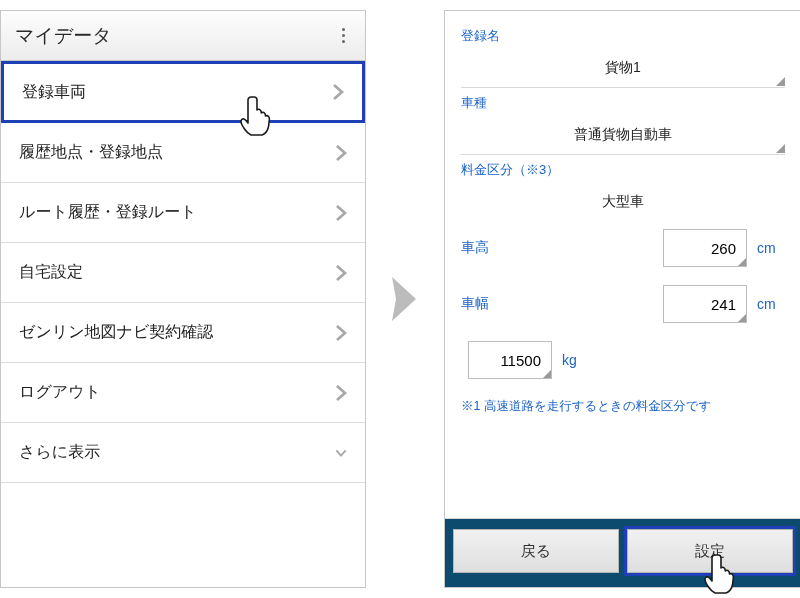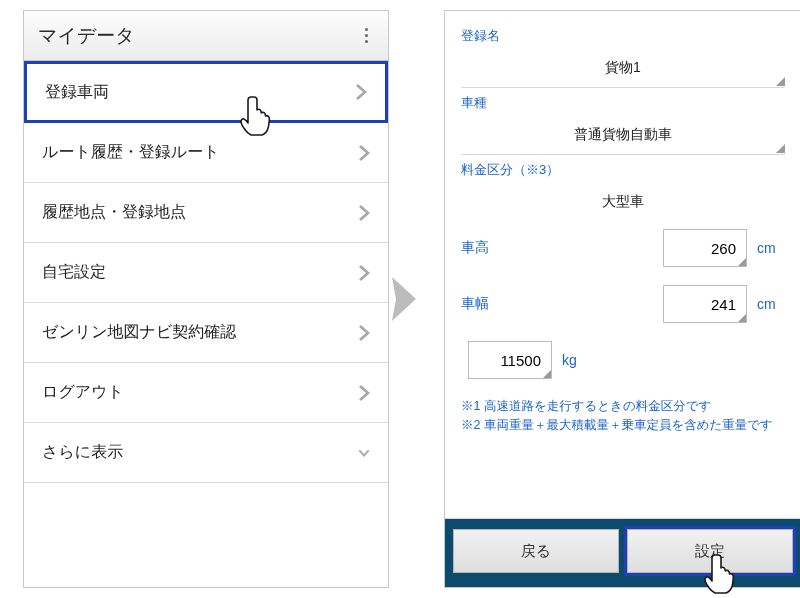--- a/index.html
+++ b/index.html
@@ -12,21 +12,21 @@
   }
   .stage {
     position: relative;
     width: 800px; height: 598px;
     overflow: hidden;
   }
 
   
   .left {
     position: absolute;
-    left: 23px; top: 10px;
+    left: 0; top: 10px;
     width: 366px; height: 578px;
     border: 1px solid #c7c7c7;
     background: #fff;
   }
   .left-header {
     display: flex; align-items: center; justify-content: space-between;
     height: 50px;
     padding: 0 14px;
     border-bottom: 1px solid #c7c7c7;
     background: linear-gradient(#fdfdfd, #ececec);
@@ -182,29 +182,29 @@
 
   <div class="menu-item selected">
     <span>登録車両</span>
     <span class="chevron-right">
       <svg viewBox="0 0 12 18">
             <polyline points="2,2 10,9 2,16"></polyline>
           </svg>
     </span>
   </div>
   <div class="menu-item">
+    <span>履歴地点・登録地点</span>
+    <span class="chevron-right">
+      <svg viewBox="0 0 12 18">
+            <polyline points="2,2 10,9 2,16"></polyline>
+          </svg>
+    </span>
+  </div>
+  <div class="menu-item">
     <span>ルート履歴・登録ルート</span>
-    <span class="chevron-right">
-      <svg viewBox="0 0 12 18">
-            <polyline points="2,2 10,9 2,16"></polyline>
-          </svg>
-    </span>
-  </div>
-  <div class="menu-item">
-    <span>履歴地点・登録地点</span>
     <span class="chevron-right">
       <svg viewBox="0 0 12 18">
             <polyline points="2,2 10,9 2,16"></polyline>
           </svg>
     </span>
   </div>
   <div class="menu-item">
     <span>自宅設定</span>
     <span class="chevron-right">
       <svg viewBox="0 0 12 18">
@@ -286,21 +286,20 @@
       <span class="right-part">
         <span class="dim-input-wrap">
           <input class="dim-input" value="11500" style="">
         </span>
         <span class="unit">kg</span>
       </span>
     </div>
 
     <div class="notes">
       <div>※1 高速道路を走行するときの料金区分です</div>
-      <div>※2 車両重量＋最大積載量＋乗車定員を含めた重量です</div>
     </div>
   </div>
 
   <div class="footer">
     <div class="foot-btn">戻る</div>
     <div class="foot-btn primary">設定</div>
   </div>
 </div>
 
 <div class="hand" style="left:700px; top:550px;">

